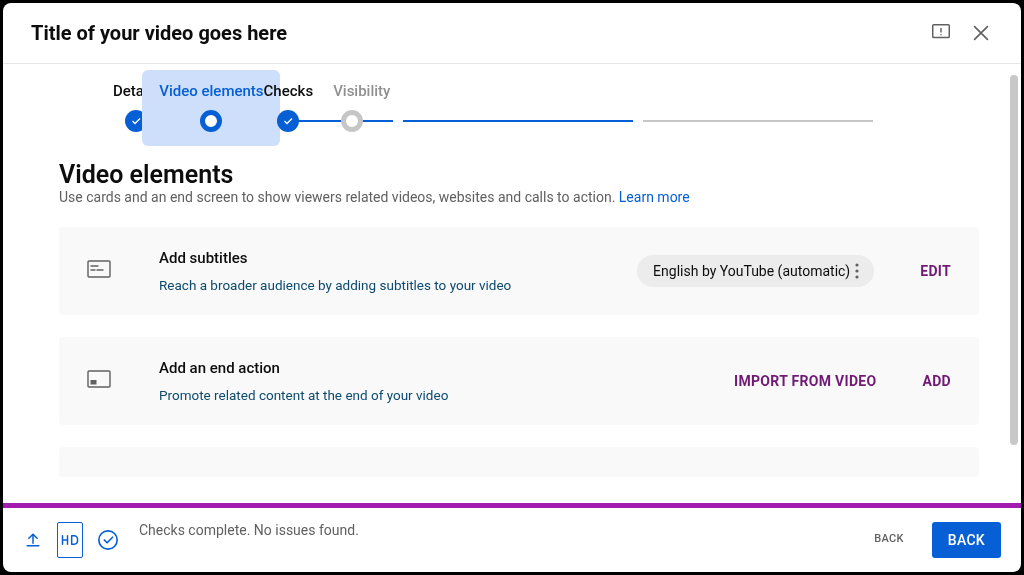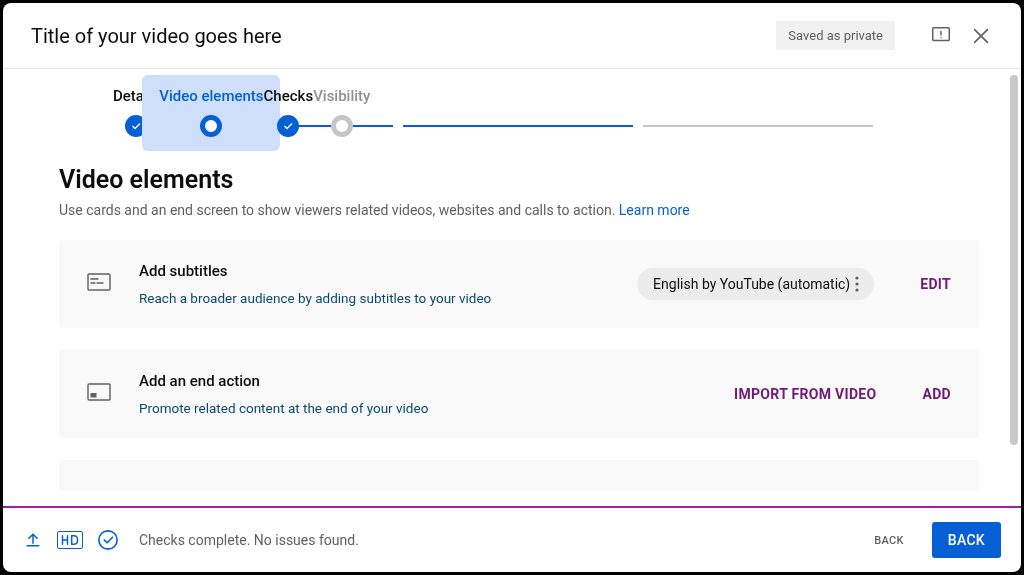--- a/index.html
+++ b/index.html
@@ -6,42 +6,42 @@
   html, body { width: 1024px; height: 575px; font-family: Roboto, Arial, sans-serif; background: #000; overflow: hidden; }
   .dialog {
     position: absolute; inset: 3px; background: #fff; border-radius: 8px;
     display: flex; flex-direction: column; overflow: hidden;
   }
   
   .header {
     display: flex; align-items: center; padding: 18px 28px;
     border-bottom: 1px solid #e5e5e5;
   }
-  .header-title { font-size: 20px; font-weight: 400; color: #0d0d0d; flex: 1; }
+  .header-title { font-size: 20px; font-weight: 700; color: #0d0d0d; flex: 1; }
   .saved-badge {
     background: #f1f1f1; color: #606060; font-size: 13px; padding: 7px 12px;
     margin-right: 18px;
   }
   .header-icon {
     width: 24px; height: 24px; display: inline-flex; align-items: center; justify-content: center;
     margin-left: 16px; cursor: pointer; color: #606060;
   }
   
   .stepper {
     position: relative; display: flex; justify-content: flex-start;
     padding: 18px 110px 28px 110px;
   }
   .step {
     display: flex; flex-direction: column; align-items: center; gap: 10px;
     position: relative; z-index: 2;
   }
   .step-label { font-size: 15px; font-weight: 500; }
   .step-label.done, .step-label.todo-ahead { color: #0d0d0d; }
   .step-label.active { color: #065fd4; }
-  .step-label.todo { color: #909090; }
+  .step-label.todo { color: #909090; margin-left: 20px; }
   .step-active-bg {
     position: absolute; top: -12px; width: 138px; height: 76px;
     background: #cddffa; border-radius: 6px; z-index: -1; left: 50%; transform: translateX(-50%);
   }
   .dot {
     width: 22px; height: 22px; border-radius: 50%; display: flex;
     align-items: center; justify-content: center; background: #065fd4;
   }
   .dot.check svg { width: 12px; height: 12px; stroke: #fff; stroke-width: 2.5; fill: none; }
   .dot.ring { background: #fff; border: 5px solid #065fd4; }
@@ -50,68 +50,67 @@
     position: absolute; top: 56px; height: 2px; z-index: 1;
   }
   .track.t1 { left: 160px; width: 230px; background: #065fd4; }
   .track.t2 { left: 400px; width: 230px; background: #065fd4; }
   .track.t3 { left: 640px; width: 230px; background: #c6c6c6; }
   
   .body {
     flex: 1; overflow-y: auto; padding: 0 42px 0 56px;
   }
   .section-title { font-size: 25px; font-weight: 600; color: #0d0d0d; margin-top: 0; }
-  .section-sub { font-size: 14px; color: #606060; margin-top: 8px; }
+  .section-sub { font-size: 14px; color: #606060; margin-top: 0; }
   .section-sub a { color: #065fd4; text-decoration: none; }
   .card {
     background: #f9f9f9; border-radius: 4px; margin-top: 22px;
     padding: 22px 28px; display: flex; align-items: center; gap: 28px;
   }
   .card-icon { width: 24px; color: #606060; flex-shrink: 0; }
-  .card-text { flex: 1; }
+  .card-text { flex: 1; margin-left: 20px; }
   .card-title { font-size: 15px; font-weight: 500; color: #0d0d0d; }
   .card-desc { font-size: 13.5px; color: #0c4a6e; margin-top: 10px; }
   .chip {
     background: #ececec; border-radius: 18px; padding: 8px 10px 8px 16px;
     font-size: 14px; color: #0d0d0d; display: inline-flex; align-items: center; 
   }
   .chip-vdots { width: 14px; display: inline-flex; justify-content: center; color: #606060; cursor: pointer; }
   .card-action {
     color: #701a75; font-size: 14px; font-weight: 700; letter-spacing: 0.3px;
     cursor: pointer; margin-left: 18px;
   }
   
   .scroll-thumb {
     position: absolute; right: 3px; top: 72px; width: 8px; height: 370px;
     background: #c8c8c8; border-radius: 4px;
   }
   
   .footer {
-    display: flex; align-items: center; padding: 14px 20px;
-    border-top: 2px solid #a21caf; gap: 14px;
+    display: flex; padding: 14px 20px;
+    border-top: 5px solid #a21caf; gap: 14px;
   }
   .footer-icon { color: #065fd4; display: inline-flex; align-items: center; justify-content: center; }
   .footer-status { font-size: 14px; color: #606060; flex: 1; margin-left: 6px; }
   .btn-back {
     color: #606060; font-size: 11px; font-weight: 500; letter-spacing: 0.3px;
     padding: 10px 14px; cursor: pointer;
   }
   .btn-next {
     background: #065fd4; color: #fff; font-size: 14px; font-weight: 500;
     letter-spacing: 0.3px; padding: 10px 16px; border-radius: 3px; cursor: pointer;
   }
 </style>
 </head>
 <body>
 
 <div class="dialog">
 
   <div class="header">
     <div class="header-title">Title of your video goes here</div>
-    <div class="saved-badge">Saved as private</div>
     <span class="header-icon">
       <svg width="22" height="22" viewBox="0 0 24 24" fill="none" stroke="currentColor" stroke-width="1.6">
         <rect x="3" y="3" width="18" height="14" rx="1"></rect>
           <path d="M12 7v4M12 14h.01" stroke-linecap="round"></path>
       </svg>
     </span>
     <span class="header-icon">
       <svg width="22" height="22" viewBox="0 0 24 24" stroke="currentColor" stroke-width="1.8">
         <path d="M5 5l14 14M19 5L5 19" stroke-linecap="round"></path>
       </svg>

